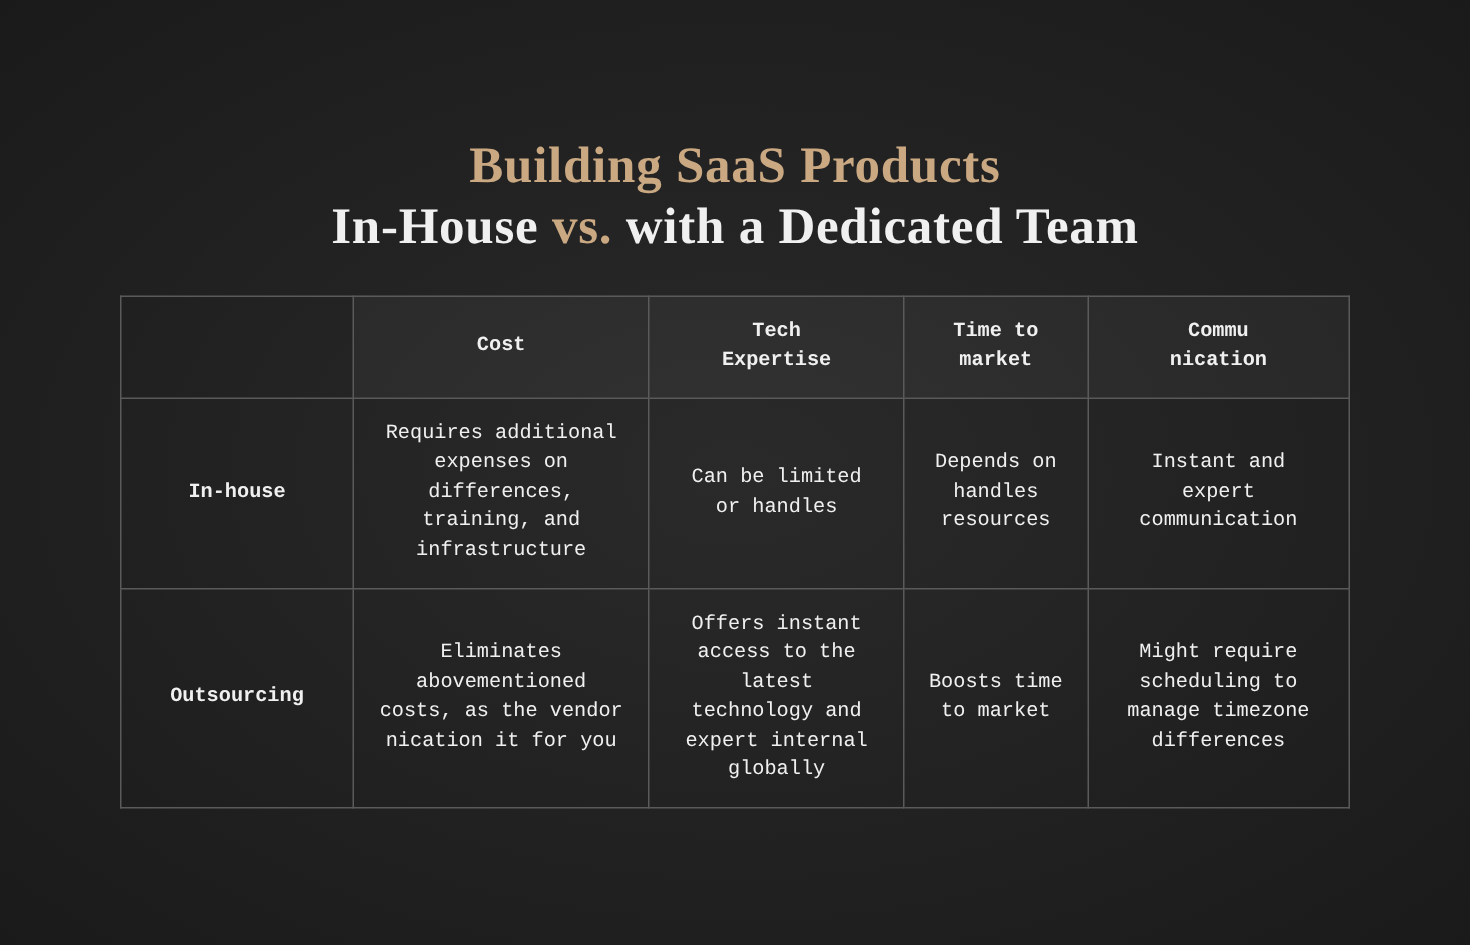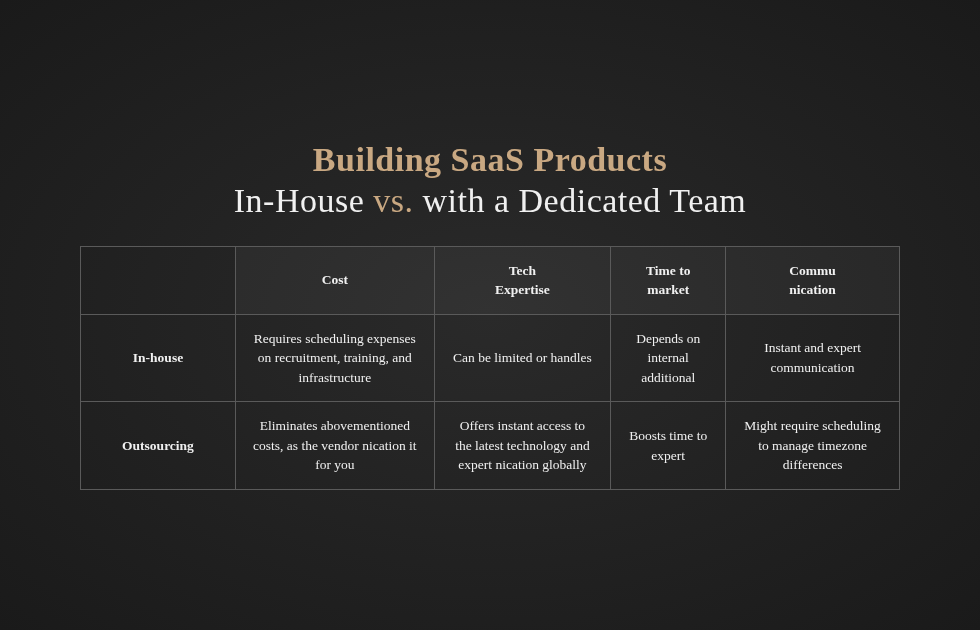--- a/index.html
+++ b/index.html
@@ -25,34 +25,35 @@
     .title-line1 {
       font-size: 34px;
       font-weight: 800;
       color: #c9a882;
       letter-spacing: 0.5px;
       line-height: 1.2;
     }
 
     .title-line2 {
       font-size: 34px;
-      font-weight: 400;
+      font-weight: 700;
       color: #f0f0f0;
       letter-spacing: 0.5px;
       line-height: 1.2;
     }
 
     .title-line2 .vs {
       color: #c9a882;
     }
 
     .comparison-table {
       width: 820px;
       border-collapse: collapse;
       border: 1.5px solid #5a5a5a;
+      font-family: Liberation Mono, monospace;
     }
 
     .comparison-table td,
     .comparison-table th {
       border: 1.5px solid #5a5a5a;
       text-align: center;
       vertical-align: middle;
       padding: 14px 16px;
       color: #f0f0f0;
       font-size: 13.5px;
@@ -109,26 +110,26 @@
       <td class="empty-header"></td>
       <td class="col-header">Cost</td>
       <td class="col-header">Tech<br>Expertise</td>
       <td class="col-header">Time to<br>market</td>
       <td class="col-header">Commu­<br>nication</td>
     </tr>
   </thead>
   <tbody>
     <tr class="data-row">
       <td class="row-header">In-house</td>
-      <td class="cell-content">Requires scheduling expenses on recruitment, training, and infrastructure</td>
+      <td class="cell-content">Requires additional expenses on differences, training, and infrastructure</td>
       <td class="cell-content">Can be limited or handles</td>
-      <td class="cell-content">Depends on internal additional</td>
+      <td class="cell-content">Depends on handles resources</td>
       <td class="cell-content">Instant and expert communication</td>
     </tr>
     <tr class="data-row">
       <td class="row-header">Outsourcing</td>
       <td class="cell-content">Eliminates abovementioned costs, as the vendor nication it for you</td>
-      <td class="cell-content">Offers instant access to the latest technology and expert nication globally</td>
-      <td class="cell-content">Boosts time to expert</td>
+      <td class="cell-content">Offers instant access to the latest technology and expert internal globally</td>
+      <td class="cell-content">Boosts time to market</td>
       <td class="cell-content">Might require scheduling to manage timezone differences</td>
     </tr>
   </tbody>
 </table>
 
 </body></html>

